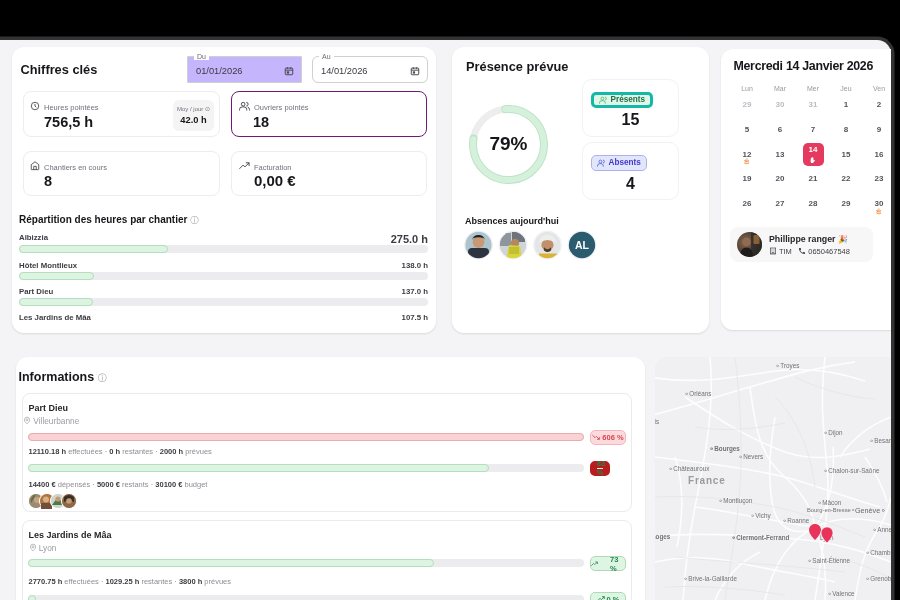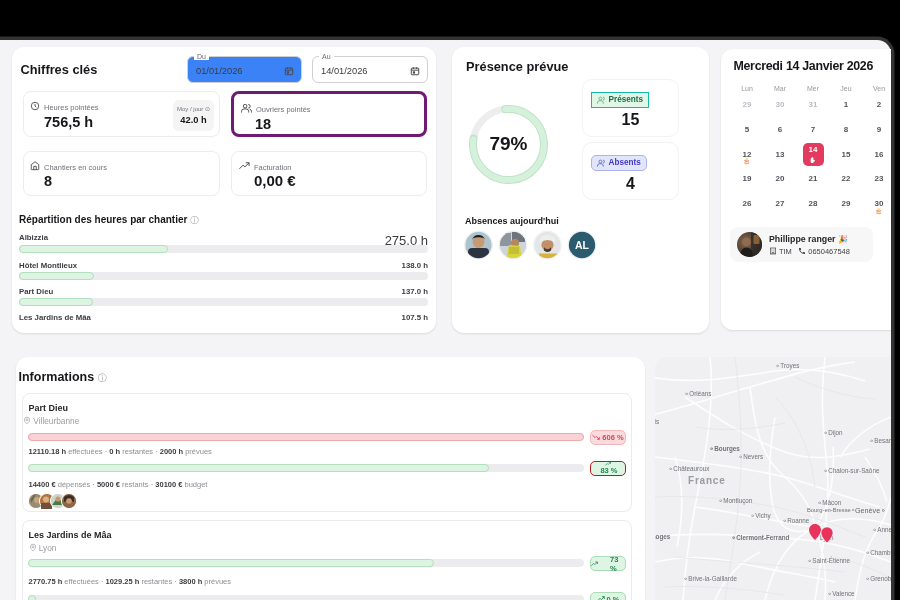--- a/index.html
+++ b/index.html
@@ -13,21 +13,21 @@
 .gray{color:#71717a;}
 svg{display:block;}
 </style>
 </head>
 <body>
 <div class="frame"></div>
 
 <div class="card" id="c1" style="left:12px;top:47px;width:424px;height:286px;">
   <div class="abs ttl" style="left:8.5px;top:14.5px;font-size:12.8px;">Chiffres clés</div>
 
-  <div class="abs" style="left:175px;top:9px;width:115px;height:27px;border:1px solid #cfcfd4;border-radius:6px;background:#3b82f6;">
+  <div class="abs" style="left:175px;top:9px;width:115px;height:27px;border:1px solid #cfcfd4;border-radius:1px;background:#c4b5fd;">
     <div class="abs" style="left:6px;top:-4px;font-size:7px;color:#6b6b74;background:#fff;padding:0 3px;">Du</div>
     <div class="abs" style="left:8px;top:8.5px;font-size:9.3px;color:#3a3a40;">01/01/2026</div>
     <svg class="abs" style="right:7px;top:8.5px;" width="10" height="10" viewBox="0 0 24 24" fill="none" stroke="#4b4b52" stroke-width="2.4">
         <rect x="3" y="5" width="18" height="16" rx="2"></rect>
         <path d="M8 3v4M16 3v4M3 10h18"></path>
         <rect x="8" y="14" width="3" height="3" fill="#4b4b52"></rect>
       </svg>
   </div>
   <div class="abs" style="left:300px;top:9px;width:116px;height:27px;border:1px solid #cfcfd4;border-radius:6px;background:#fff;">
     <div class="abs" style="left:6px;top:-4px;font-size:7px;color:#6b6b74;background:#fff;padding:0 3px;">Au</div>
@@ -44,21 +44,21 @@
         <circle cx="12" cy="12" r="9"></circle>
         <path d="M12 7v5l3 3"></path>
       </svg>
     <div class="abs gray" style="left:20px;top:11px;font-size:7.5px;">Heures pointées</div>
     <div class="abs ttl" style="left:20px;top:21.5px;font-size:14.5px;text-align:right;">756,5 h</div>
     <div class="abs" style="left:149px;top:8px;width:41px;height:31px;background:#f4f4f5;border-radius:6px;text-align:center;">
       <div style="font-size:6px;color:#71717a;margin-top:5px;">Moy / jour ⊙</div>
       <div style="font-size:9.3px;font-weight:bold;color:#17171b;margin-top:2.5px;">42.0 h</div>
     </div>
   </div>
-  <div class="abs" style="left:219px;top:44px;width:196px;height:46px;border:3px solid #701a75;border-radius:8px;">
+  <div class="abs" style="left:219px;top:44px;width:196px;height:46px;border:1px solid #701a75;border-radius:8px;">
     <svg class="abs" style="left:7px;top:9px;" width="11" height="10" viewBox="0 0 24 22" fill="none" stroke="#3f3f46" stroke-width="2">
         <circle cx="9" cy="7" r="4"></circle>
         <path d="M1 21v-2a6 6 0 0 1 6-6h4a6 6 0 0 1 6 6v2"></path>
         <path d="M16 3a4 4 0 0 1 0 8M23 21v-2a6 6 0 0 0-4-5.6"></path>
       </svg>
     <div class="abs gray" style="left:22px;top:11px;font-size:7.5px;">Ouvriers pointés</div>
     <div class="abs ttl" style="left:21px;top:21.5px;font-size:14.5px;">18</div>
   </div>
   <div class="abs" style="left:11px;top:104px;width:197px;height:45px;border:1px solid #ededf0;border-radius:8px;">
     <svg class="abs" style="left:6px;top:8px;" width="10" height="11" viewBox="0 0 24 24" fill="none" stroke="#3f3f46" stroke-width="2">
@@ -73,21 +73,21 @@
         <path d="M1 14L9 6l4 4 9-9"></path>
         <path d="M15 1h7v7"></path>
       </svg>
     <div class="abs gray" style="left:22px;top:11px;font-size:7.5px;">Facturation</div>
     <div class="abs ttl" style="left:22px;top:20px;font-size:15px;">0,00 €</div>
   </div>
 
   <div class="abs ttl" style="left:7px;top:167px;font-size:10px;">Répartition des heures par chantier <span style="font-weight:normal;color:#9b9ba3;font-size:8.5px;">ⓘ</span></div>
 
   <div class="abs" style="left:7px;top:186px;font-size:7.8px;font-weight:bold;color:#3c3c42;">Albizzia</div>
-  <div class="abs" style="right:8px;top:186px;font-size:13px;font-weight:normal;color:#3c3c42;">275.0 h</div>
+  <div class="abs" style="right:8px;top:186px;font-size:11px;font-weight:bold;color:#3c3c42;">275.0 h</div>
   <div class="abs" style="left:7px;top:197.5px;width:409px;height:8px;background:#ececef;border-radius:4px;">
     <div style="width:36.4%;height:8px;background:#def4e3;border:1px solid #b2dfbd;border-radius:4px;"></div>
   </div>
 
   <div class="abs" style="left:7px;top:213.5px;font-size:7.8px;font-weight:bold;color:#3c3c42;">Hôtel Montlieux</div>
   <div class="abs" style="right:8px;top:213.5px;font-size:7.8px;font-weight:bold;color:#3c3c42;">138.0 h</div>
   <div class="abs" style="left:7px;top:224.5px;width:409px;height:8px;background:#ececef;border-radius:4px;">
     <div style="width:18.3%;height:8px;background:#def4e3;border:1px solid #b2dfbd;border-radius:4px;"></div>
   </div>
 
@@ -104,21 +104,21 @@
 <div class="card" id="c2" style="left:452px;top:47px;width:257px;height:286px;">
   <div class="abs ttl" style="left:14px;top:11.5px;font-size:12.8px;">Présence prévue</div>
   <svg class="abs" style="left:17px;top:58px;" width="79" height="79" viewBox="0 0 79 79">
     <circle cx="39.5" cy="39.5" r="35.5" fill="none" stroke="#ededee" stroke-width="7"></circle>
     <circle cx="39.5" cy="39.5" r="35.5" fill="none" stroke="#bde4c7" stroke-width="8" stroke-linecap="round" stroke-dasharray="176.2 46.8" transform="rotate(-95 39.5 39.5)"></circle>
     <circle cx="39.5" cy="39.5" r="35.5" fill="none" stroke="#d6f1db" stroke-width="6" stroke-linecap="round" stroke-dasharray="175.4 47.6" transform="rotate(-95 39.5 39.5)"></circle>
   </svg>
   <div class="abs" style="left:17px;top:85.5px;width:79px;text-align:center;font-size:19px;font-weight:bold;color:#17171b;">79%</div>
 
   <div class="abs" style="left:130px;top:32px;width:97px;height:58px;border:1px solid #f2f2f4;border-radius:10px;">
-    <div class="abs" style="left:8px;top:12px;height:15.5px;padding:0 5px 0 4.5px;background:#e2f6e7;border:1px solid #14b8a6;border-radius:0;display:flex;align-items:center;">
+    <div class="abs" style="left:8px;top:12px;height:15.5px;padding:0 5px 0 4.5px;background:#e2f6e7;border:3px solid #14b8a6;border-radius:5px;display:flex;align-items:center;">
       <svg width="9" height="8" viewBox="0 0 24 22" fill="none" stroke="#54b97a" stroke-width="2.4">
           <circle cx="9" cy="7" r="4"></circle>
           <path d="M1 21v-2a6 6 0 0 1 6-6h4a6 6 0 0 1 6 6v2"></path>
           <path d="M16 3a4 4 0 0 1 0 8"></path>
         </svg>
       <span style="font-size:8.2px;font-weight:bold;color:#1d6f4a;margin-left:3px;">Présents</span>
     </div>
     <div class="abs" style="left:0;right:0;top:31px;text-align:center;font-size:16px;font-weight:bold;color:#17171b;">15</div>
   </div>
   <div class="abs" style="left:130px;top:95px;width:97px;height:58px;border:1px solid #f2f2f4;border-radius:10px;">
@@ -274,21 +274,21 @@
       <svg width="8" height="6" viewBox="0 0 24 16" fill="none" stroke="#dd4450" stroke-width="2.6">
           <path d="M1 2l8 8 4-4 9 9"></path>
           <path d="M15 15h7V8"></path>
         </svg>
       <span style="font-size:7.5px;font-weight:bold;color:#dd4450;margin-left:2px;">606 %</span>
     </div>
     <div class="abs" style="left:5.5px;top:52.5px;font-size:7.5px;color:#8e8e96;"><b style="color:#3c3c42;">12110.18 h</b> effectuées · <b style="color:#3c3c42;margin-top:28px;">0 h</b> restantes · <b style="color:#3c3c42;">2000 h</b> prévues</div>
     <div class="abs" style="left:5px;top:69.5px;width:556px;height:8px;background:#ececef;border-radius:4px;">
       <div style="width:83%;height:8px;background:#def4e3;border:1px solid #b2dfbd;border-radius:4px;"></div>
     </div>
-    <div class="abs" style="left:567px;top:66.5px;width:36px;height:15px;background:#def5e3;border:1px solid #b91c1c;border-radius:5px;display:flex;align-items:center;justify-content:center;flex-direction:column;">
+    <div class="abs" style="left:567px;top:66.5px;width:20px;height:15px;background:#def5e3;border:7px solid #b91c1c;border-radius:5px;display:flex;align-items:center;justify-content:center;flex-direction:column;">
       <svg width="8" height="6" viewBox="0 0 24 16" fill="none" stroke="#22864f" stroke-width="2.6">
           <path d="M1 14L9 6l4 4 9-9"></path>
           <path d="M15 1h7v7"></path>
         </svg>
       <span style="font-size:7.5px;font-weight:bold;color:#22864f;margin-left:2px;">83 %</span>
     </div>
     <div class="abs" style="left:5.5px;top:85.5px;font-size:7.5px;color:#8e8e96;"><b style="color:#3c3c42;">14400 €</b> dépensés · <b style="color:#3c3c42;">5000 €</b> restants · <b style="color:#3c3c42;">30100 €</b> budget</div>
 
     <svg class="abs" style="left:5px;top:99px;" width="50" height="16" viewBox="0 0 50 16">
       <circle cx="8" cy="8" r="7.6" fill="#9a8b72" stroke="#fff" stroke-width="1"></circle>

